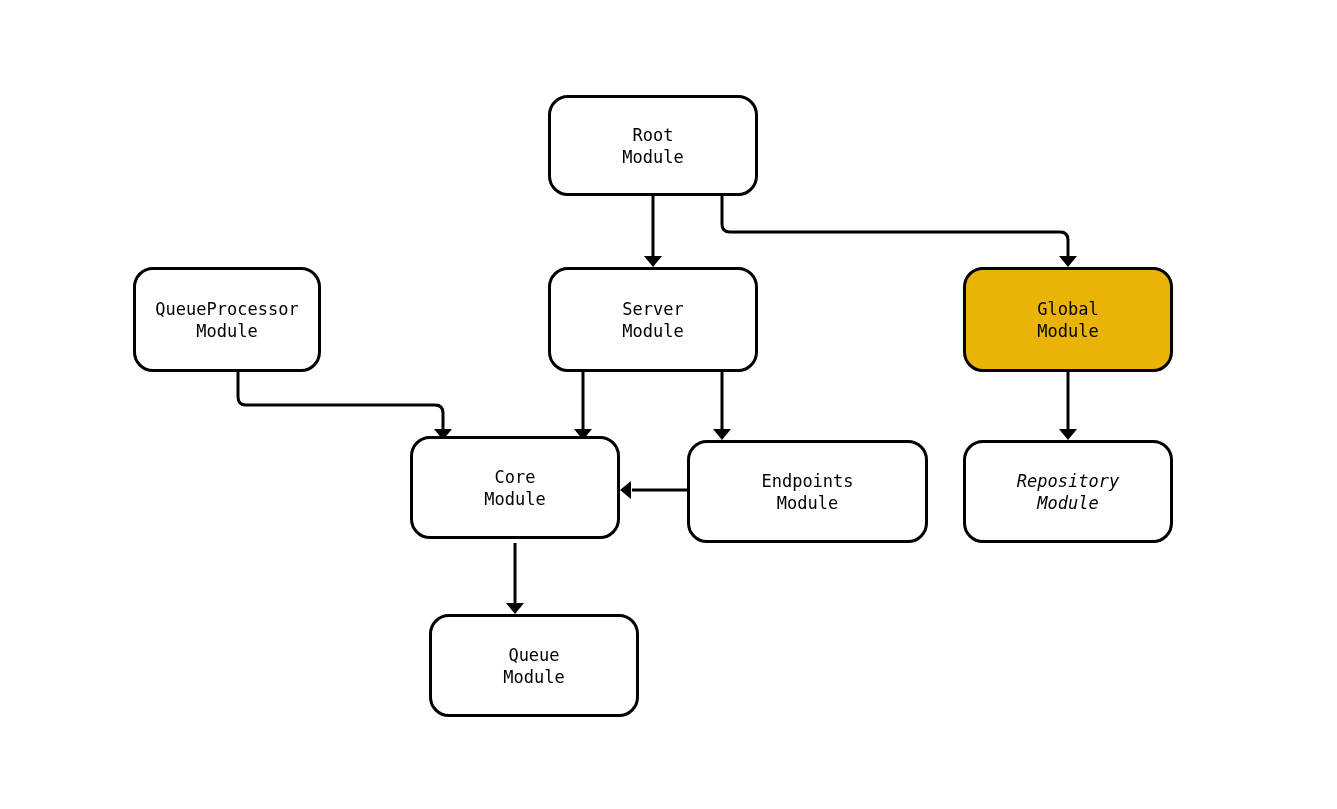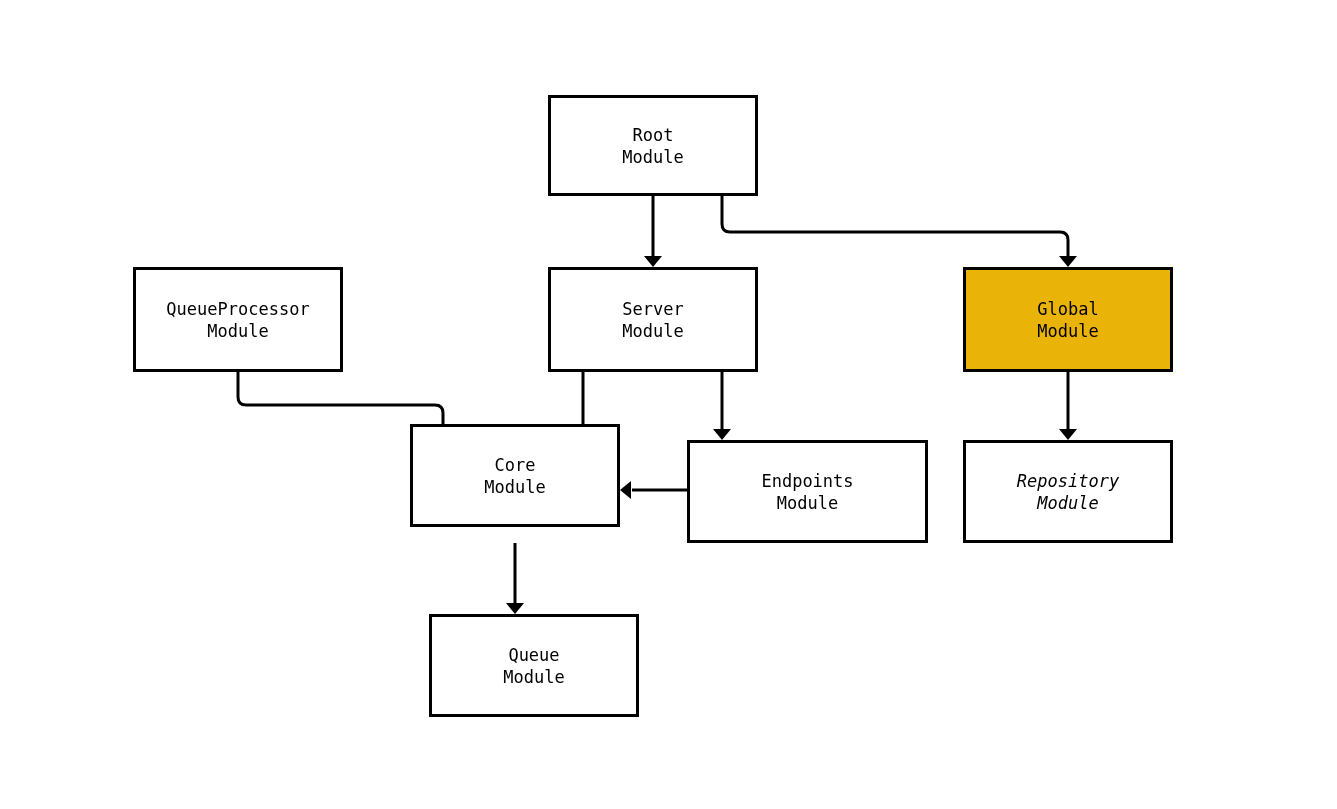--- a/index.html
+++ b/index.html
@@ -20,21 +20,21 @@
     top: 0;
     left: 0;
     width: 1337px;
     height: 809px;
   }
   .node {
     position: absolute;
     box-sizing: border-box;
     background: #ffffff;
     border: 3px solid #000000;
-    border-radius: 0;
+    border-radius: 20px;
     display: flex;
     flex-direction: column;
     align-items: center;
     justify-content: center;
     z-index: 2;
   }
   .node-label {
     color: #000000;
     font-size: 17px;
     line-height: 22px;
@@ -64,33 +64,33 @@
       <path d="M 1068 372 L 1068 429" fill="none" stroke="#000000" stroke-width="3" stroke-linecap="butt"></path>
       <polygon points="1068 440 1059 429 1077 429" fill="#000000"></polygon>
       <path d="M 515 543 L 515 603" fill="none" stroke="#000000" stroke-width="3" stroke-linecap="butt"></path>
       <polygon points="515 614 506 603 524 603" fill="#000000"></polygon>
     </svg>
 
   <div class="node" style="left: 548px; top: 95px; width: 210px; height: 101px; border-color: rgb(0, 0, 0); background: rgb(255, 255, 255);">
     <span class="node-label">Root
 Module</span>
   </div>
-  <div class="node" style="left: 133px; top: 267px; width: 210px; height: 105px; border-color: rgb(0, 0, 0); background: rgb(255, 255, 255); align-items: center;">
+  <div class="node" style="left: 133px; top: 267px; width: 188px; height: 105px; border-color: rgb(0, 0, 0); background: rgb(255, 255, 255); align-items: center;">
     <span class="node-label">QueueProcessor
 Module</span>
   </div>
   <div class="node" style="left: 548px; top: 267px; width: 210px; height: 105px; border-color: rgb(0, 0, 0); background: rgb(255, 255, 255); align-items: center;">
     <span class="node-label">Server
 Module</span>
   </div>
   <div class="node" style="left: 963px; top: 267px; width: 210px; height: 105px; border-color: rgb(0, 0, 0); background: #eab308;">
     <span class="node-label">Global
 Module</span>
   </div>
-  <div class="node" style="left: 410px; top: 424px; width: 210px; height: 103px; border-color: rgb(0, 0, 0); background: rgb(255, 255, 255);">
+  <div class="node" style="left: 410px; top: 436px; width: 210px; height: 103px; border-color: rgb(0, 0, 0); background: rgb(255, 255, 255);">
     <span class="node-label">Core
 Module</span>
   </div>
   <div class="node" style="left: 687px; top: 440px; width: 241px; height: 103px; border-color: rgb(0, 0, 0); background: rgb(255, 255, 255);">
     <span class="node-label">Endpoints
 Module</span>
   </div>
   <div class="node" style="left: 963px; top: 440px; width: 210px; height: 103px; border-color: rgb(0, 0, 0); background: rgb(255, 255, 255); font-style: italic;">
     <span class="node-label">Repository
 Module</span>

